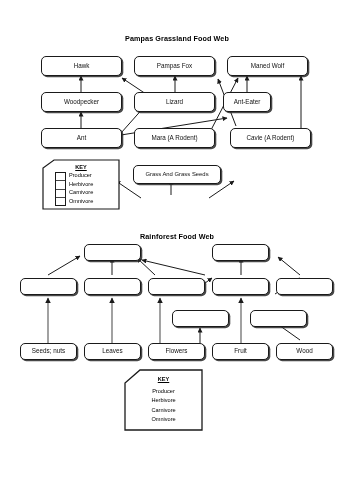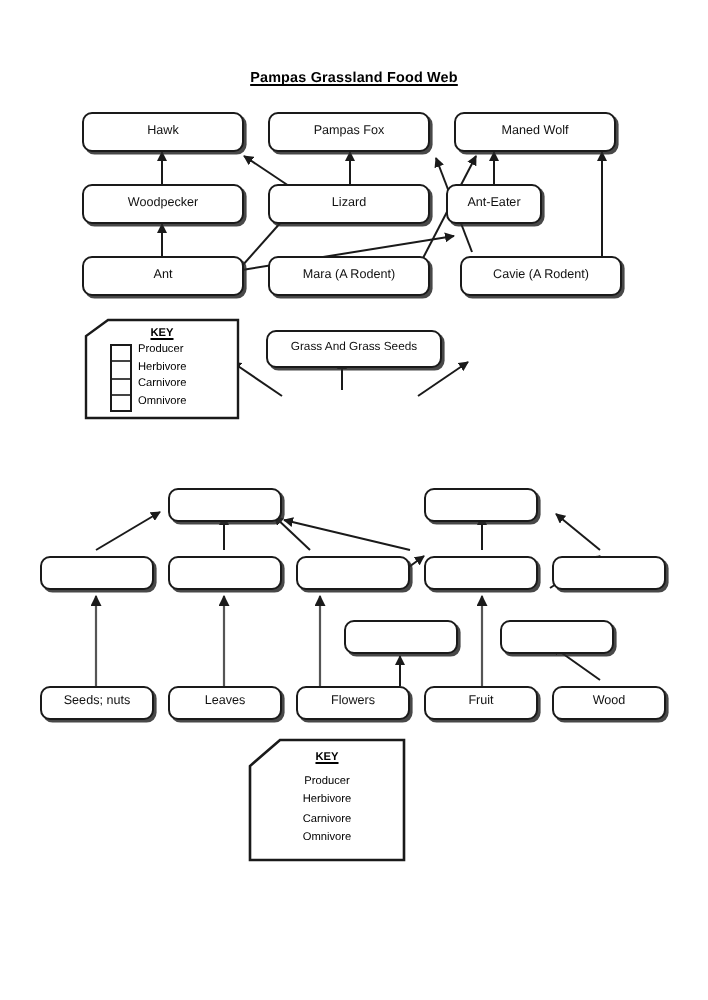--- a/index.html
+++ b/index.html
@@ -14,21 +14,20 @@
   .diagram{position:absolute;left:0;width:354px;}
   #web1{top:30px;height:195px;}
   #web2{top:228px;height:215px;}
 
   .title{
     position:absolute;
     width:100%;
     text-align:center;
     font-size:7.2px;
     font-weight:bold;
-    text-decoration:underline;
     letter-spacing:.1px;
     white-space:nowrap;
   }
 
   .svg-layer{position:absolute;left:0;top:0;overflow:visible;}
 
   .node{
     position:absolute;
     box-sizing:border-box;
     border:1.1px solid #1a1a1a;
@@ -163,20 +162,21 @@
           <div class="kl">Carnivore</div>
           <div class="kl">Omnivore</div>
         </div>
       </div>
     </div>
 
   </div>
 
   <div class="diagram" id="web2">
 
+    <div class="title" style="top:4px;left:0;">Rainforest Food Web</div>
 
     <svg class="svg-layer" width="354" height="215">
       <defs>
         <marker id="ah2" viewBox="0 0 10 10" refX="9" refY="5" markerWidth="5" markerHeight="5" orient="auto-start-reverse">
           <path d="M 0 0 L 10 5 L 0 10 z" fill="#1a1a1a"></path>
         </marker>
       </defs>
       <g stroke="#555" stroke-width="1.1" fill="none" marker-end="url(#ah2)">
 
         <line x1="48" y1="115" x2="48" y2="70"></line>

